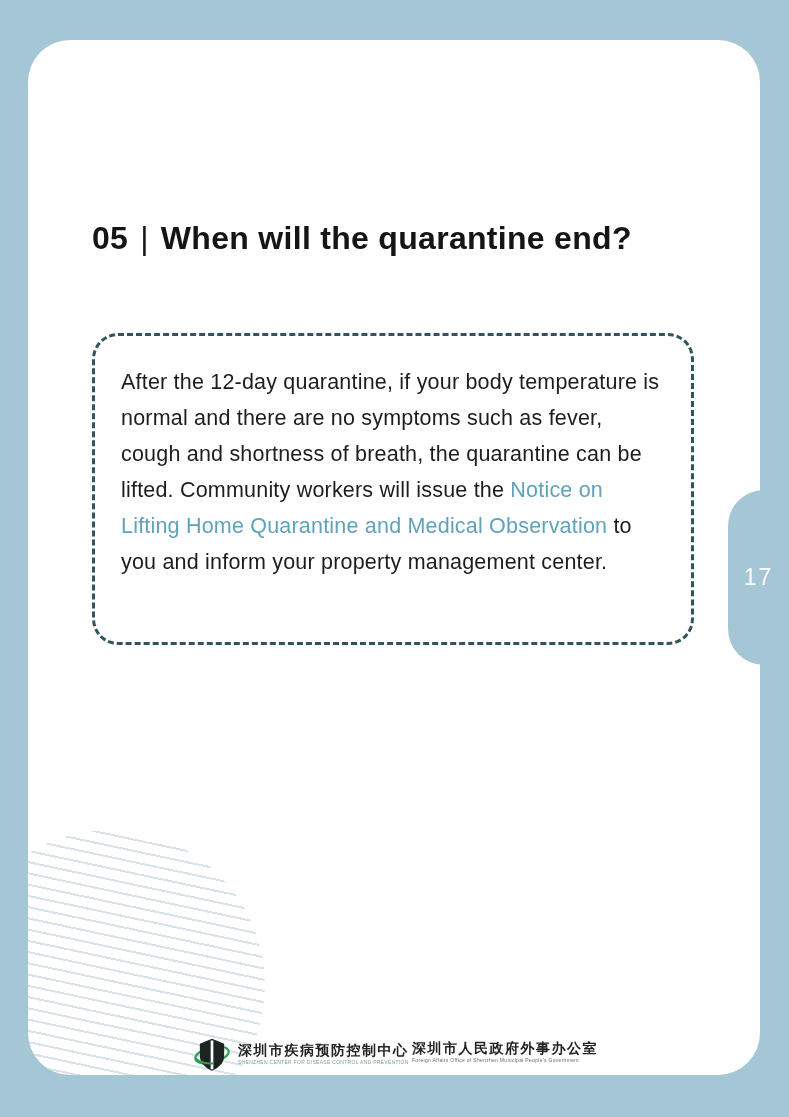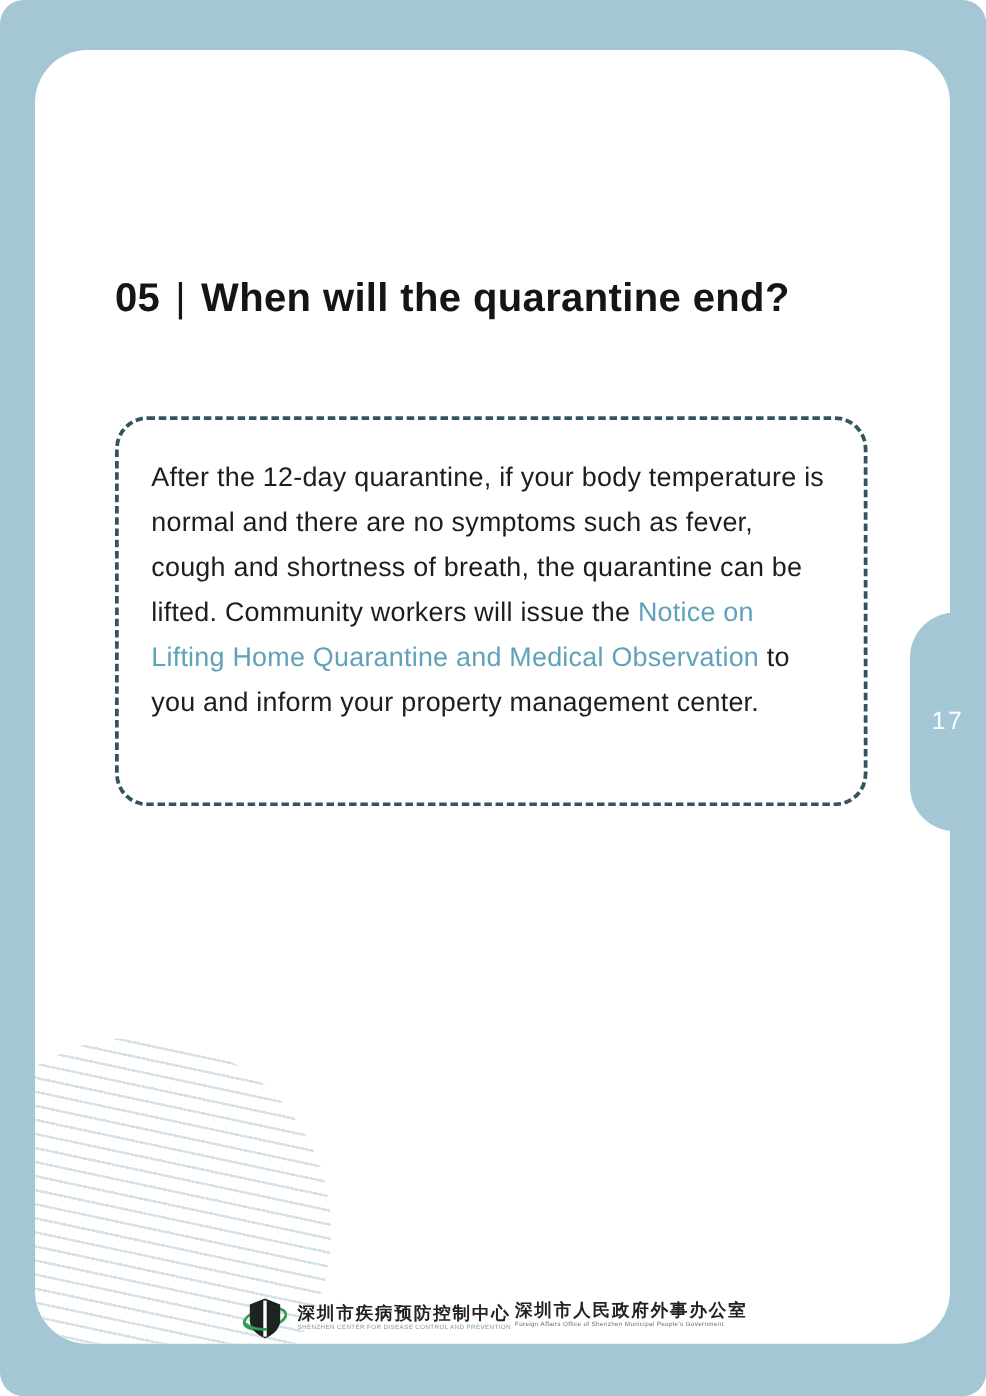--- a/index.html
+++ b/index.html
@@ -2,21 +2,20 @@
 <html><head>
 <meta charset="utf-8">
 <style>
   html, body { margin: 0; padding: 0; }
   .page {
     position: relative;
     width: 789px; height: 1117px;
     background: #a4c6d5;
     overflow: hidden;
     font-family: "Liberation Sans", "DejaVu Sans", sans-serif;
-    border-radius: 19px;
   }
   .card {
     position: absolute;
     left: 28px; top: 40px;
     width: 732px; height: 1035px;
     background: #ffffff;
     border-radius: 42px;
     overflow: hidden;
   }
   .title {
@@ -57,21 +56,21 @@
   .page-tab {
     position: absolute;
     right: 0; top: 490px;
     width: 61px; height: 175px;
     background: #a4c6d5;
     border-radius: 36px 0 0 36px;
     display: flex; align-items: center; justify-content: center;
   }
   .page-tab .num {
     color: #ffffff;
-    font-size: 20px;
+    font-size: 23px;
     letter-spacing: 2px;
   }
   .footer-org {
     position: absolute;
     display: flex;
     align-items: center;
   }
   .org-cdc { left: 166px; top: 996px; }
   .org-fao { left: 384px; top: 1000px; }
   .org-logo { width: 36px; height: 36px; margin-right: 8px; flex: 0 0 auto; }

